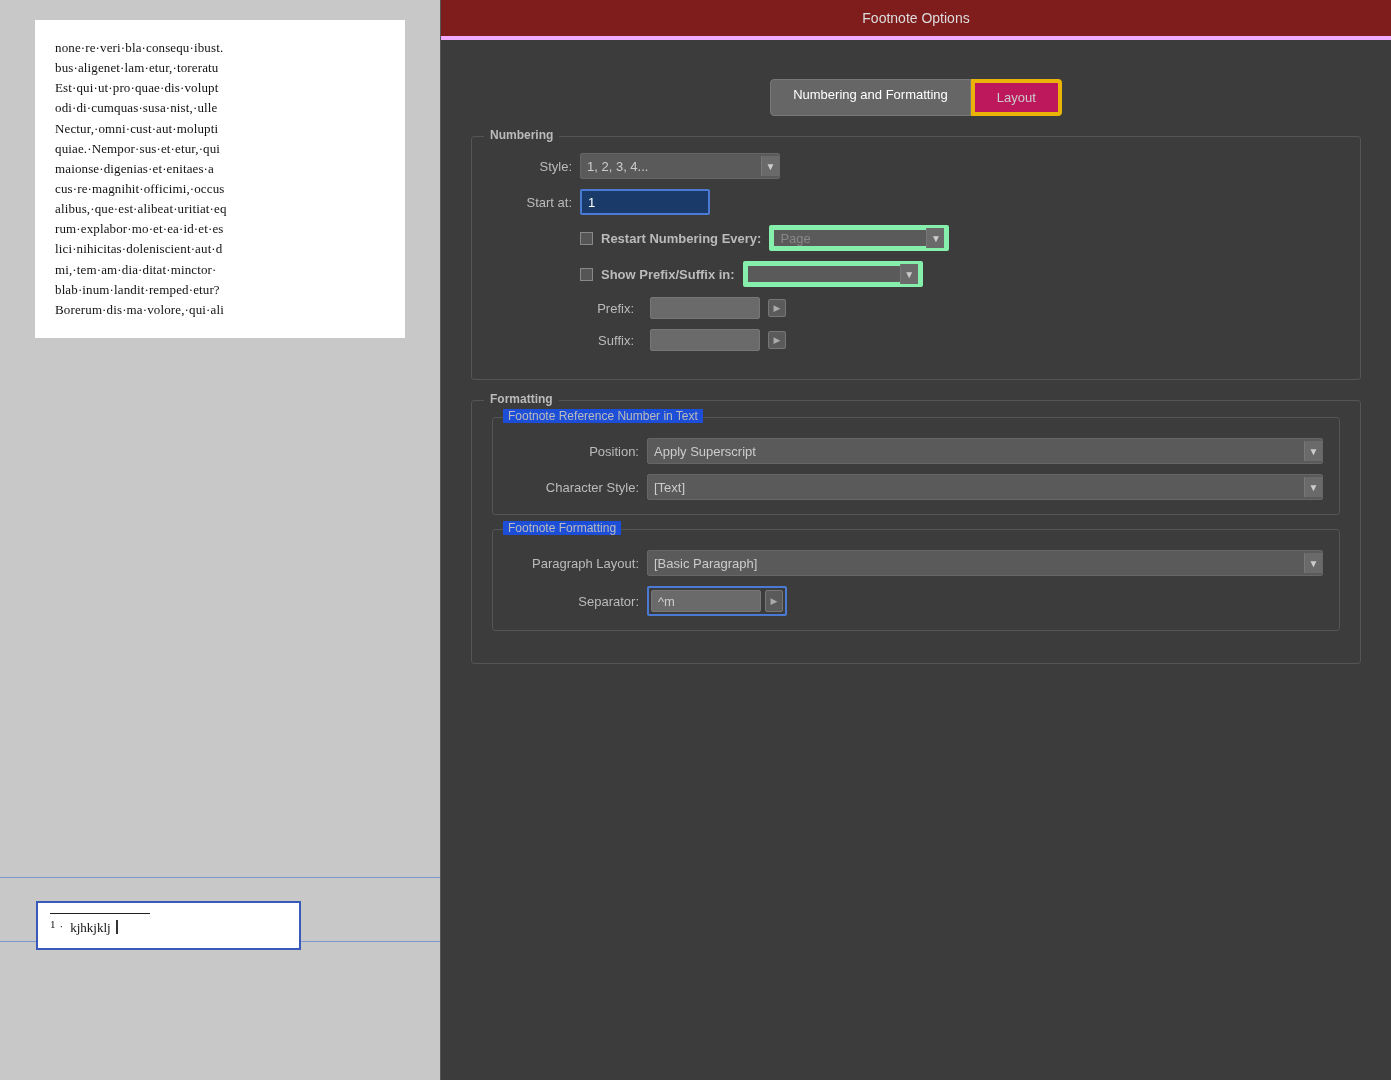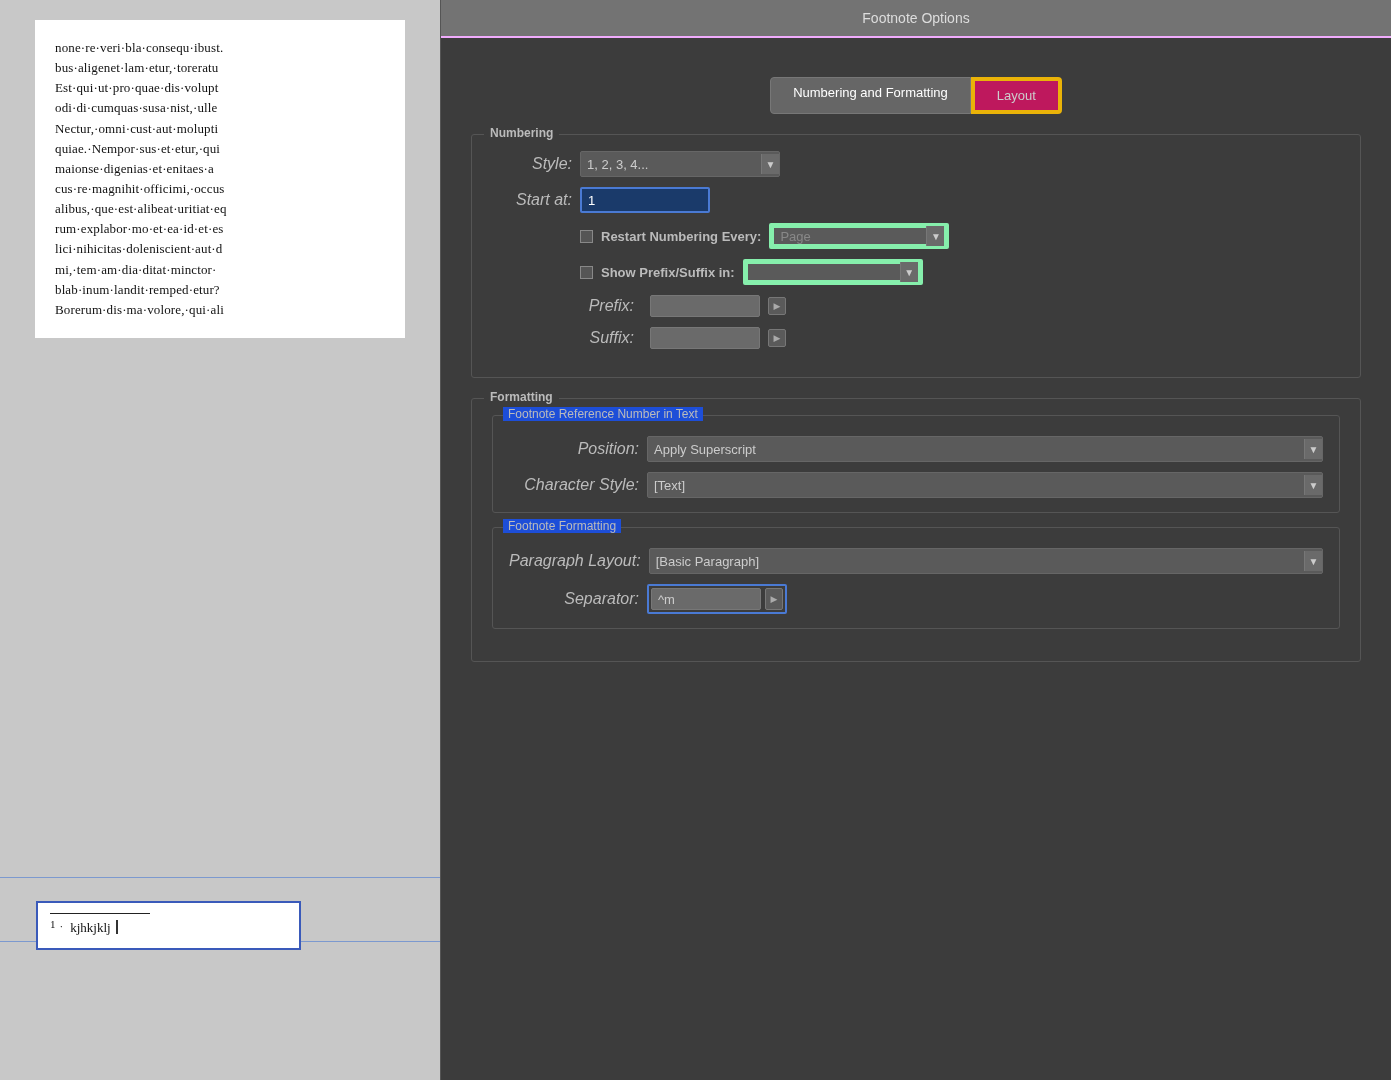--- a/index.html
+++ b/index.html
@@ -86,27 +86,27 @@
     
     #dialog {
       flex: 1;
       background: #3c3c3c;
       display: flex;
       flex-direction: column;
       border-left: 1px solid #555;
     }
 
     #dialog-titlebar {
-      background: #737373;
+      background: #7f1d1d;
       padding: 10px 20px;
       text-align: center;
       color: #ddd;
       font-size: 14px;
       font-weight: 500;
-      border-bottom: 2px solid #f0abfc;
+      border-bottom: 4px solid #f0abfc;
     }
 
     #tab-bar {
       display: flex;
       justify-content: center;
       gap: 0;
       padding: 14px 20px 0 20px;
       margin-top: 25px;
     }
 
@@ -166,24 +166,23 @@
       margin-bottom: 10px;
       gap: 8px;
     }
 
     .form-row:last-child {
       margin-bottom: 0;
     }
 
     .form-label {
       color: #bbb;
-      font-size: 16px;
+      font-size: 13px;
       text-align: right;
       flex-shrink: 0;
-      font-style: italic;
     }
 
     .form-label-wide {
       min-width: 160px;
     }
 
     
     .dropdown {
       display: flex;
       align-items: center;

